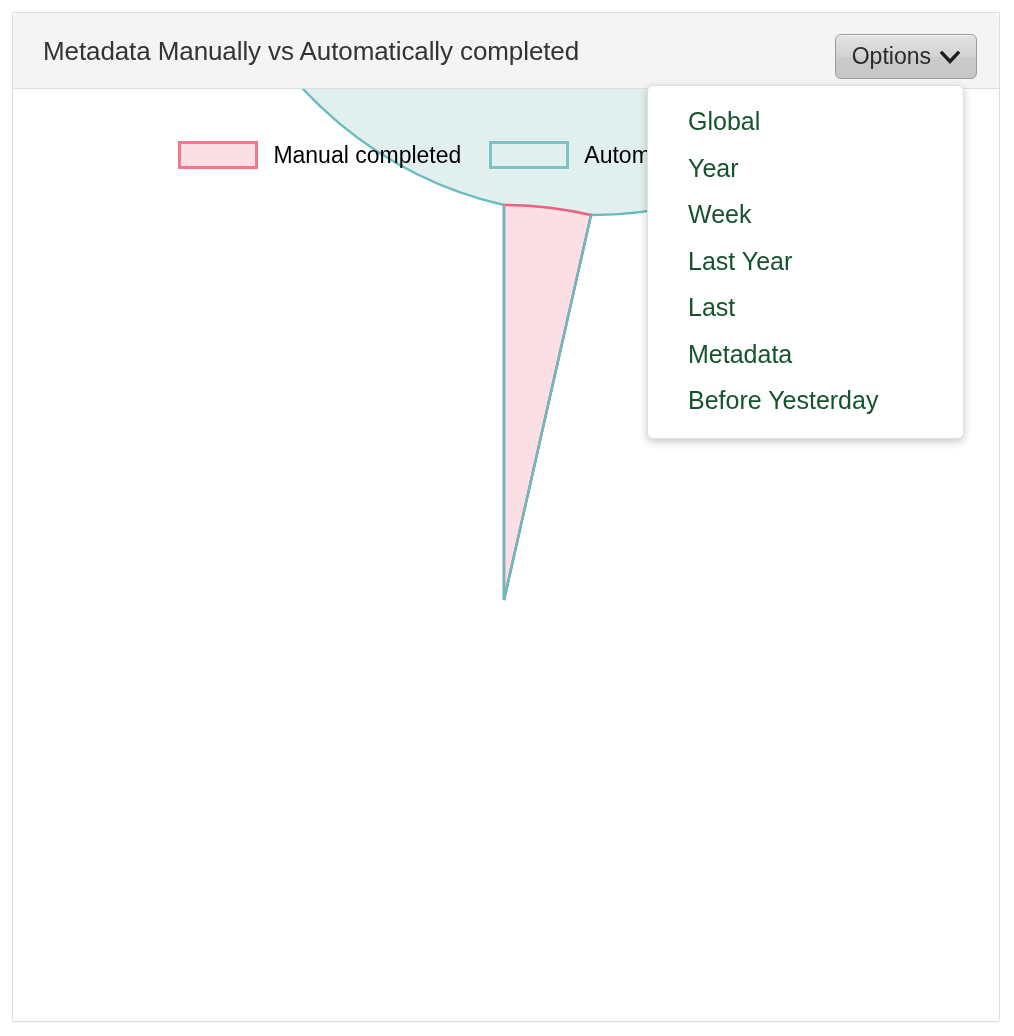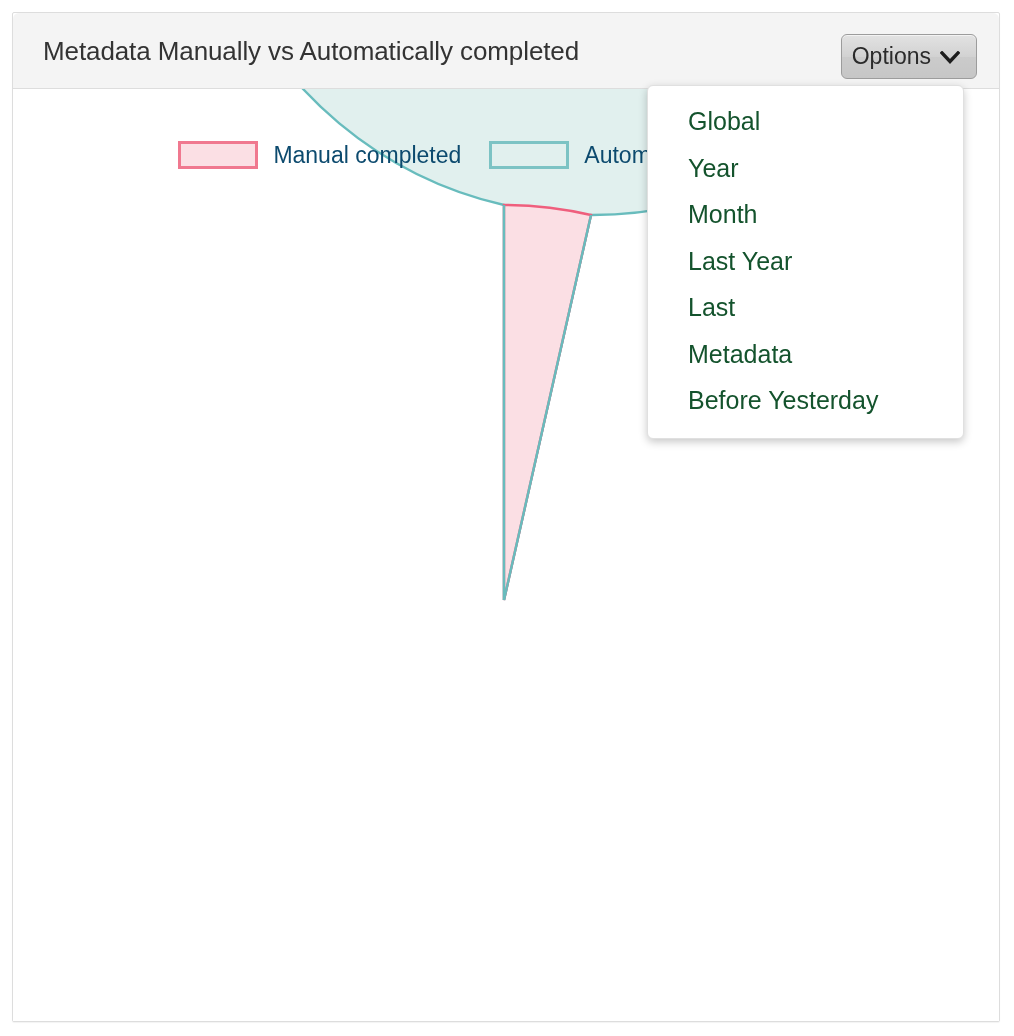--- a/index.html
+++ b/index.html
@@ -56,21 +56,21 @@
     white-space: nowrap;
     letter-spacing: -0.1px;
   }
 
   
   .options-button {
     position: absolute;
     right: 22px;
     top: 21px;
     height: 45px;
-    padding: 0 16px 0 10px;
+    padding: 0 16px 0 16px;
     display: flex;
     align-items: center;
     gap: 9px;
     background: linear-gradient(to bottom, #e2e2e2 0%, #d2d2d2 50%, #cbcbcb 51%, #c6c6c6 100%);
     border: 1px solid #9c9c9c;
     border-radius: 6px;
     box-sizing: border-box;
     cursor: pointer;
     box-shadow: inset 0 1px 0 rgba(255,255,255,0.6);
   }
@@ -139,21 +139,21 @@
   }
   .legend-swatch {
     width: 80px;
     height: 28px;
     box-sizing: border-box;
     border-width: 3px;
     border-style: solid;
   }
   .legend-label {
     font-size: 23px;
-    color: #0c4a6e;
+    color: #000000;
     white-space: nowrap;
   }
 
   .pie-svg {
     position: absolute;
     left: 0;
     top: 0;
   }
 </style>
 </head>
@@ -197,21 +197,21 @@
           <span class="legend-swatch" style="background:#e1f0ee; border-color:#7cc3c4;"></span>
           <span class="legend-label">Automatically completed</span>
         </div>
       </div>
 
     </div>
 
     <div class="dropdown">
       <div class="dropdown-item">Global</div>
       <div class="dropdown-item">Year</div>
-      <div class="dropdown-item">Month</div>
+      <div class="dropdown-item">Week</div>
       <div class="dropdown-item">Last Year</div>
       <div class="dropdown-item">Last</div>
       <div class="dropdown-item">Metadata</div>
       <div class="dropdown-item">Before Yesterday</div>
     </div>
 
   </div>
 </div>
 
 </body></html>

